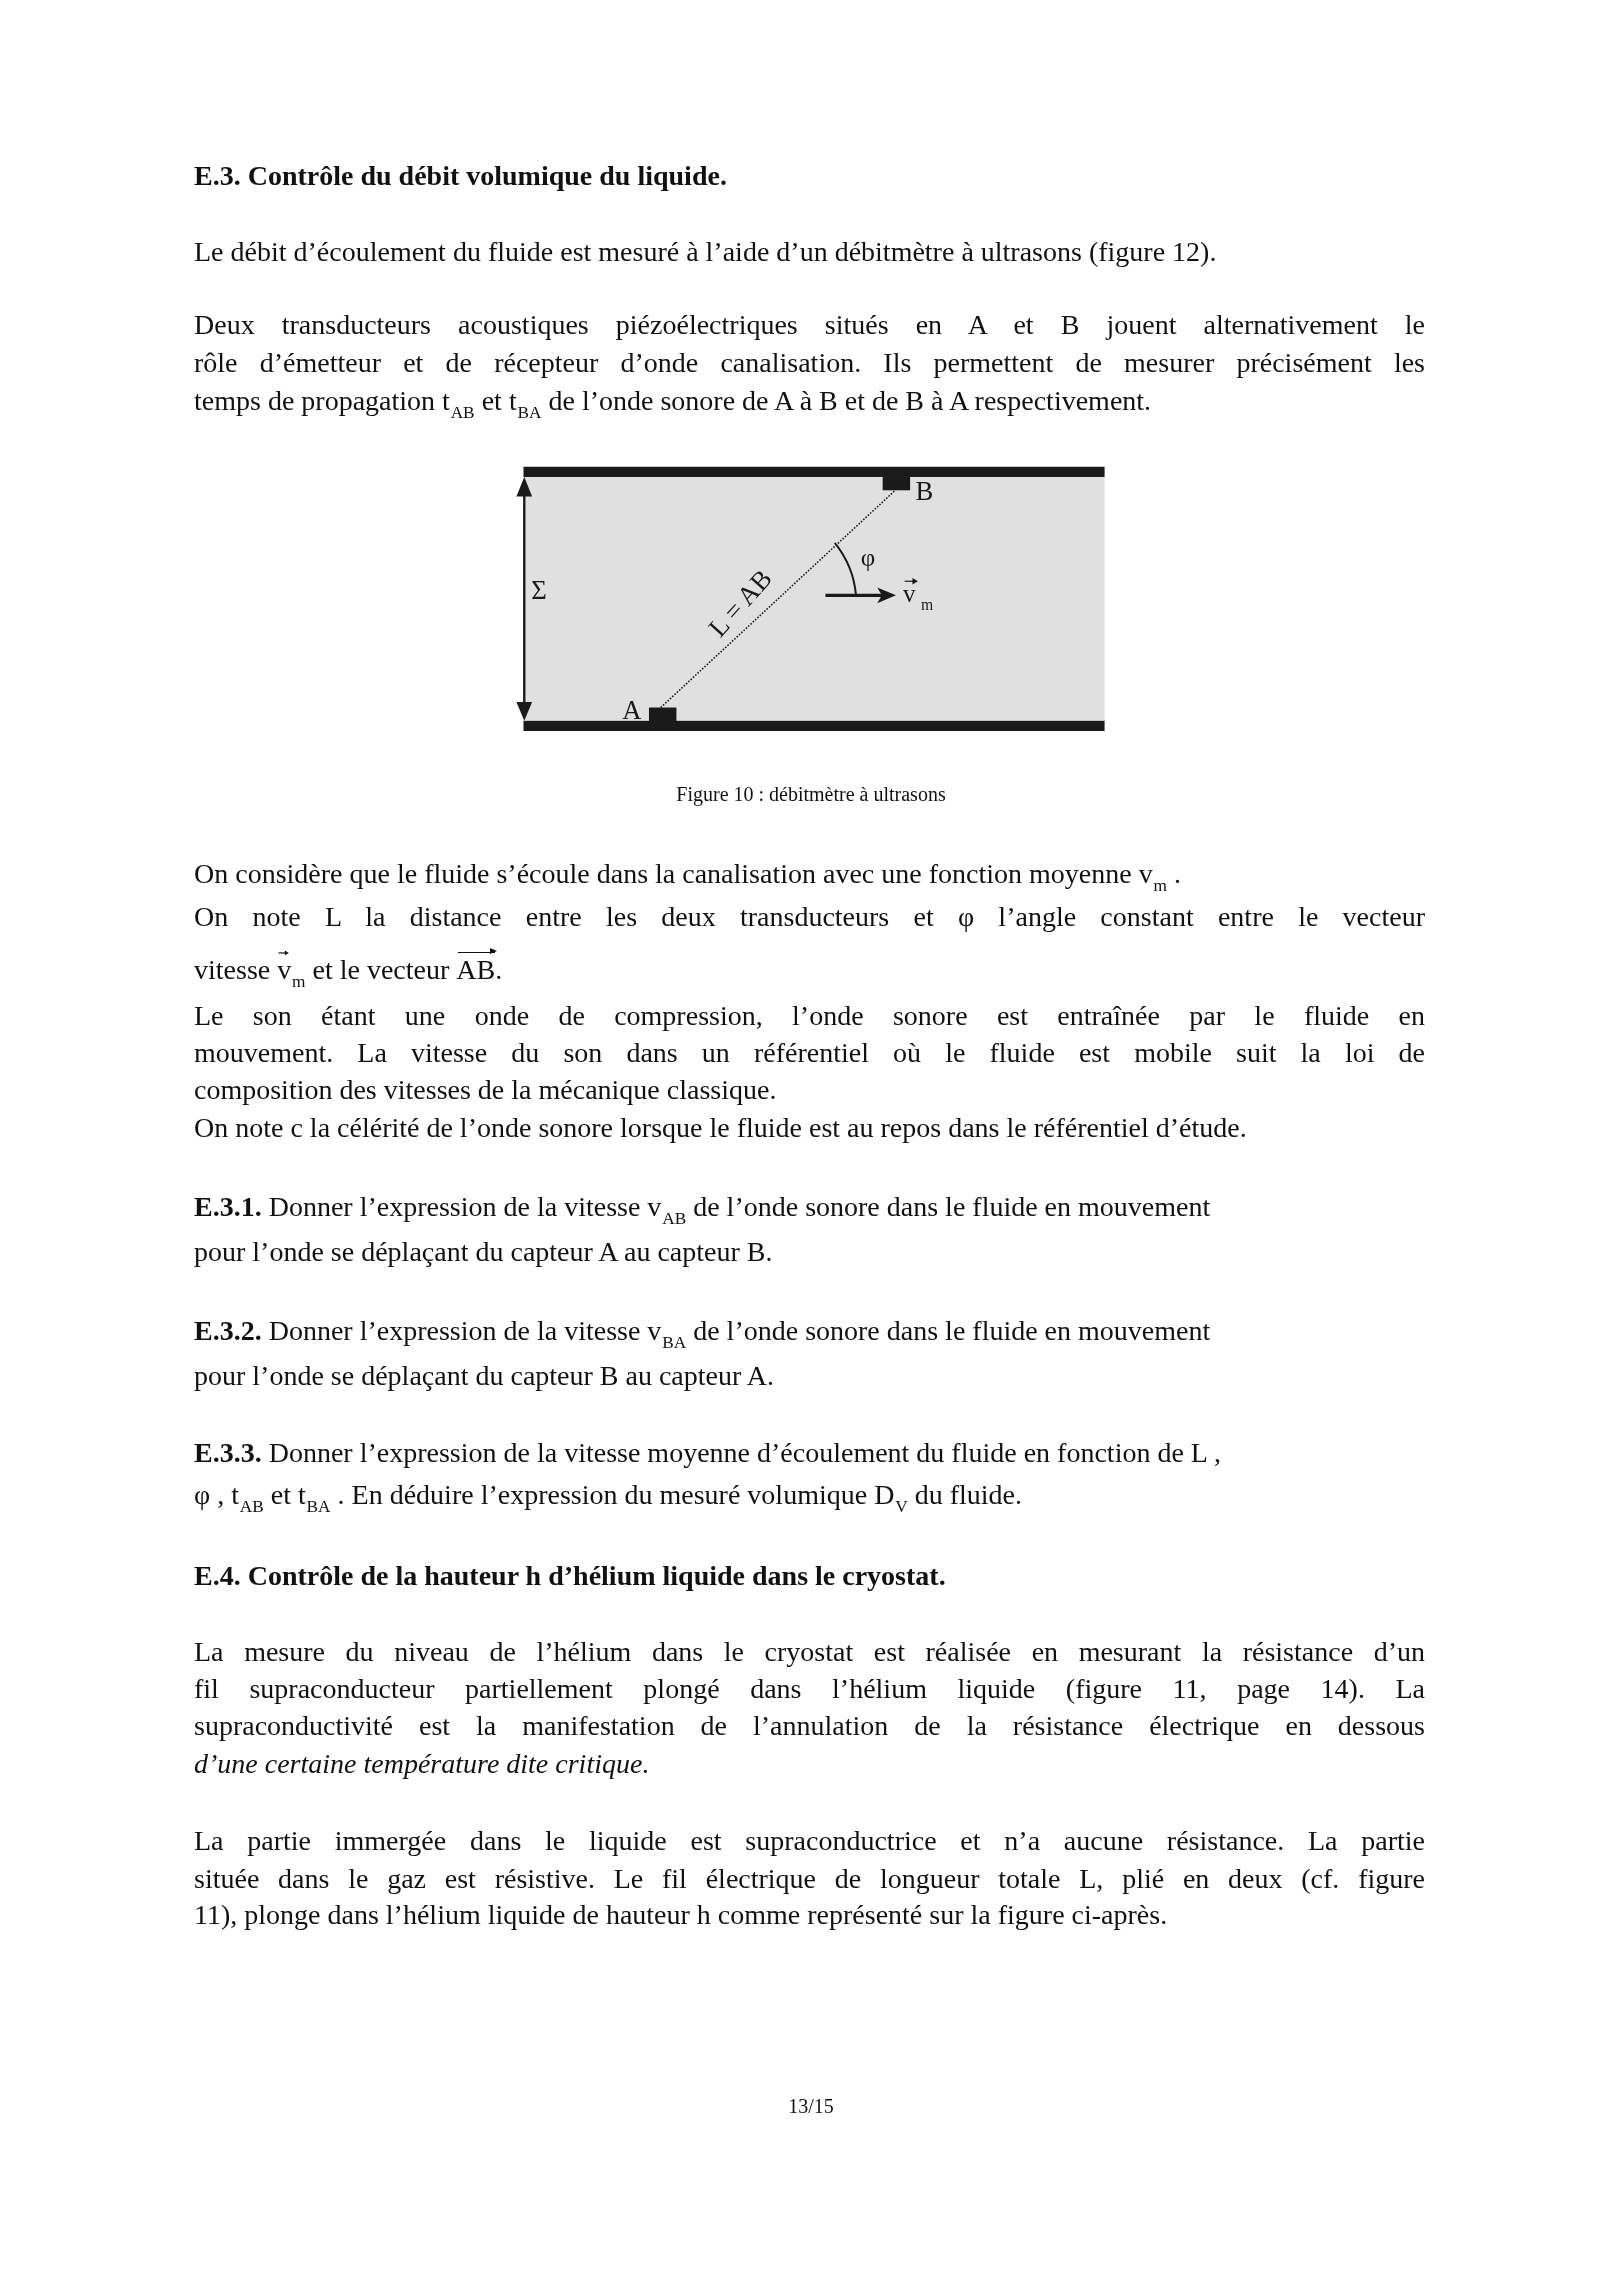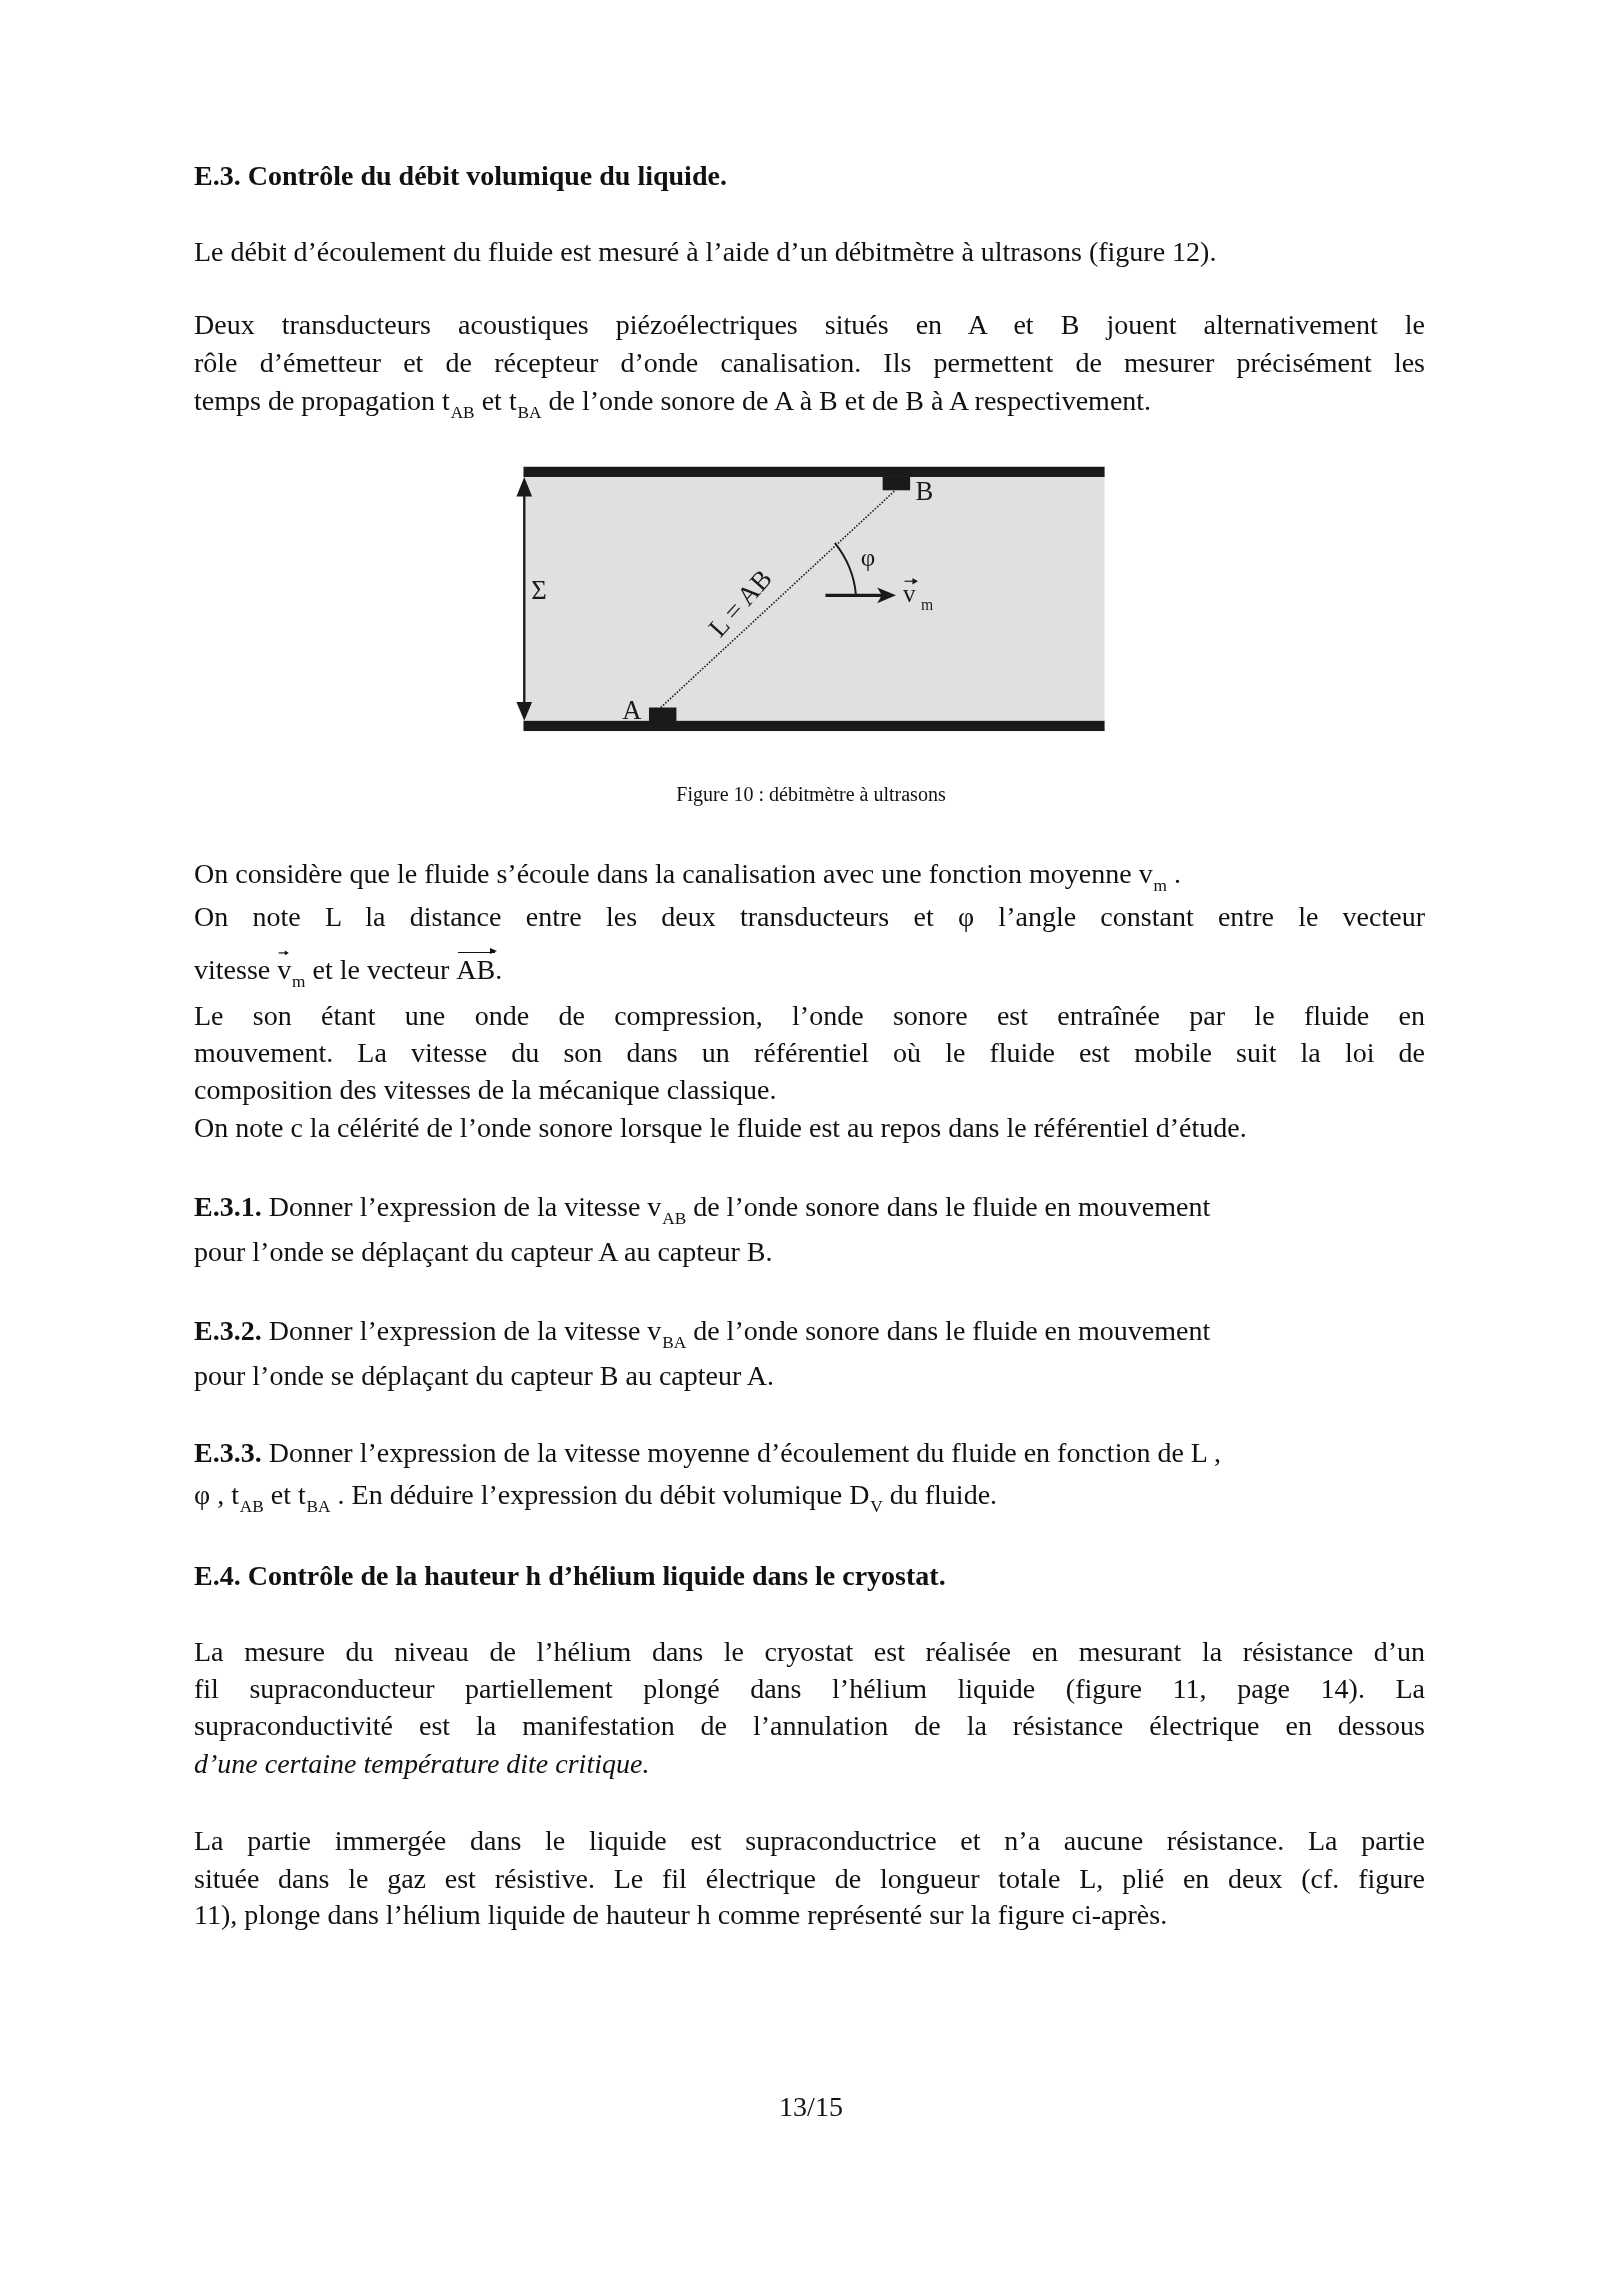--- a/index.html
+++ b/index.html
@@ -11,21 +11,21 @@
   .bold { font-weight: bold; }
   .sub { font-size: 17.3px; position: relative; top: 7.9px; margin-left: 0.8px; }
   .math { font-style: normal; }
   .vec { position: relative; display: inline-block; }
   .vec .arrow { position: absolute; left: 0; right: 0; top: -3.1px; height: 7.9px; }
   .vecAB { position: relative; display: inline-block; }
   .vecAB .bar { position: absolute; left: 1.6px; right: 0; top: 0px; border-top: 1.6px solid #111; }
   .vecAB .head { position: absolute; right: -1.6px; top: -3.9px; width: 0; height: 0;
                  border-left: 7px solid #111; border-top: 3.9px solid transparent; border-bottom: 3.9px solid transparent; }
   .caption { position: absolute; left: 0; width: 1622px; text-align: center; font-size: 20px; line-height: 35px; }
-  .pagenum { position: absolute; left: 0; width: 1622px; text-align: center; font-size: 28px; line-height: 35px; }
+  .pagenum { position: absolute; left: 0; width: 1622px; text-align: center; font-size: 20px; line-height: 35px; }
   #figure { position: absolute; left: 502px; top: 455px; width: 628px; height: 298px; }
 </style>
 </head>
 <body>
 
 <div class="line bold" style="top:158px;">E.3. Contrôle du débit volumique du liquide.</div>
 
 <div class="line" style="top:234px;">Le débit d’écoulement du fluide est mesuré à l’aide d’un débitmètre à ultrasons (figure 12).</div>
 
 <div class="line just" style="top:307px;">Deux transducteurs acoustiques piézoélectriques situés en A et B jouent alternativement le</div>
@@ -89,21 +89,21 @@
 
 <div class="line" style="top:1313px;">
   <span class="bold">E.3.2.</span><span> Donner l’expression de la vitesse </span><span>v</span><span class="sub">BA</span><span> de l’onde sonore dans le fluide en mouvement</span>
 </div>
 <div class="line" style="top:1358px;">pour l’onde se déplaçant du capteur B au capteur A.</div>
 
 <div class="line" style="top:1435px;">
   <span class="bold">E.3.3.</span><span> Donner l’expression de la vitesse moyenne d’écoulement du fluide en fonction de L ,</span>
 </div>
 <div class="line" style="top:1477px;">
-  <span>φ</span><span> , </span><span>t</span><span class="sub">AB</span><span> et </span><span>t</span><span class="sub">BA</span><span> . En déduire l’expression du débit volumique </span><span>D</span><span class="sub">V</span><span> du fluide.</span>
+  <span>φ</span><span> , </span><span>t</span><span class="sub">AB</span><span> et </span><span>t</span><span class="sub">BA</span><span> . En déduire l’expression du mesuré volumique </span><span>D</span><span class="sub">V</span><span> du fluide.</span>
 </div>
 
 <div class="line bold" style="top:1558px;">E.4. Contrôle de la hauteur h d’hélium liquide dans le cryostat.</div>
 
 <div class="line just" style="top:1634px;">La mesure du niveau de l’hélium dans le cryostat est réalisée en mesurant la résistance d’un</div>
 <div class="line just" style="top:1671px;">fil supraconducteur partiellement plongé dans l’hélium liquide (figure 11, page 14). La</div>
 <div class="line just" style="top:1708px;">supraconductivité est la manifestation de l’annulation de la résistance électrique en dessous</div>
 <div class="line" style="top:1746px;font-style:italic;">d’une certaine température dite critique.</div>
 
 <div class="line just" style="top:1823px;">La partie immergée dans le liquide est supraconductrice et n’a aucune résistance. La partie</div>

